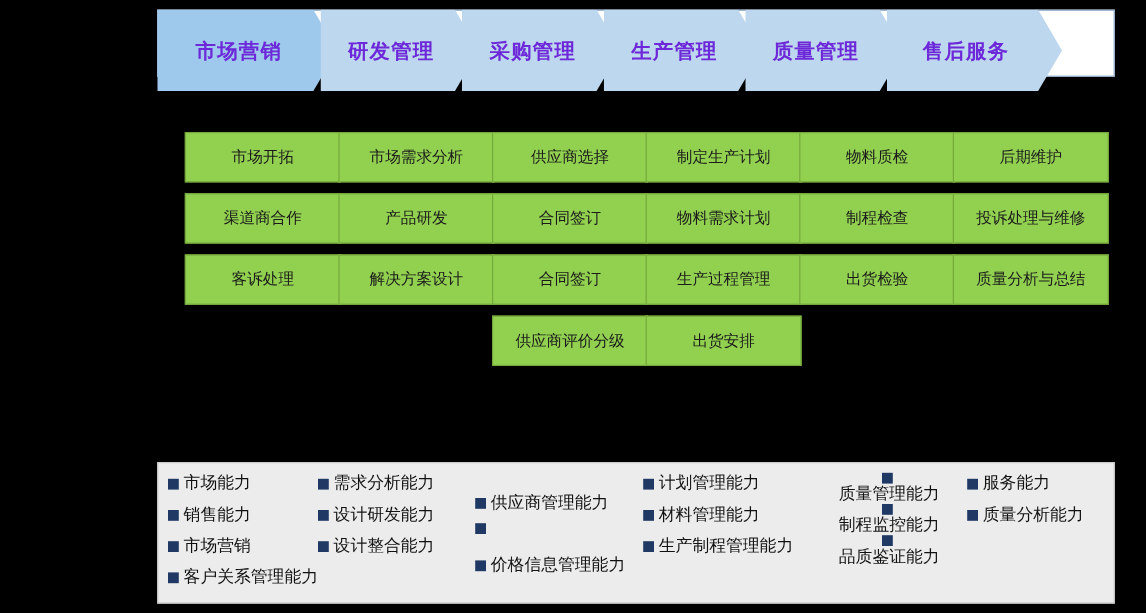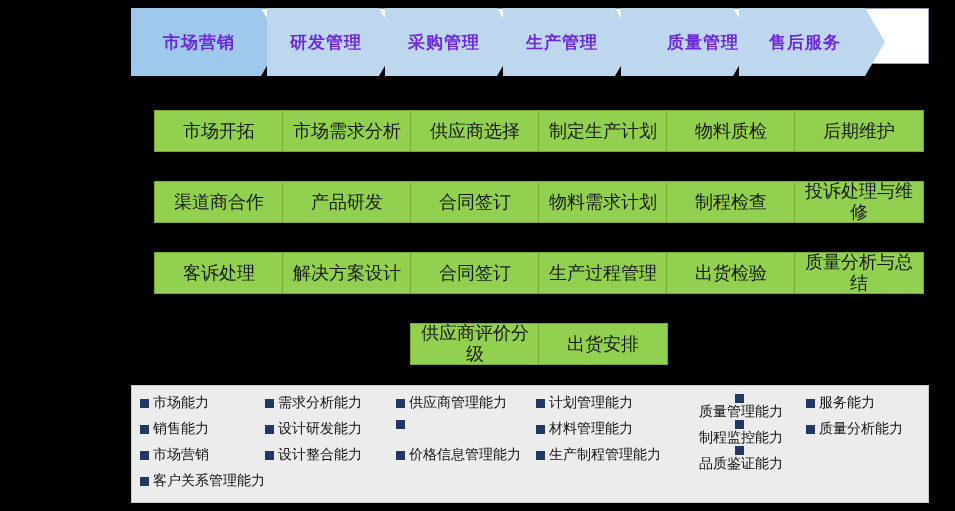--- a/index.html
+++ b/index.html
@@ -54,49 +54,49 @@
     clip-path: polygon(0 0, calc(100% - 20px) 0, 100% 50%, calc(100% - 20px) 100%, 0 100%);
   }
   .chevron .c-label {
     padding-right: 14px;
     white-space: nowrap;
   }
   .chev-0 { width: 150px; }
   .chev-1 { width: 132px; }
   .chev-2 { width: 132px; }
   .chev-3 { width: 132px; }
-  .chev-4 { width: 132px; justify-content: flex-end; }
+  .chev-4 { width: 132px; }
   .chev-5 { width: 146px; margin-right: 0; }
 
   
   #task-grid {
     position: absolute;
     left: 0;
     top: 110px;
     width: 955px;
     height: 260px;
   }
   .task-col {
     position: absolute;
     top: 0;
     width: 130px;
   }
   .task-box {
     width: 100%;
     height: 42px;
-    margin-bottom: 29px;
+    margin-bottom: 9px;
     background: #92d050;
     border: 1px solid #76a83c;
     box-sizing: border-box;
     display: flex;
     align-items: center;
     justify-content: center;
     text-align: center;
     color: #1a1a1a;
-    font-size: 18px;
+    font-size: 13px;
     line-height: 1.15;
     padding: 12px 3px;
   }
   .task-box.two-line { line-height: 1.15; }
 
   
   #legend-panel {
     position: absolute;
     left: 131px;
     top: 385px;
@@ -122,21 +122,21 @@
   .legend-item .bullet {
     width: 9px;
     height: 9px;
     background: #1f3864;
     display: inline-block;
     margin-right: 4px;
     flex: 0 0 auto;
   }
   .lc-0 { width: 125px; }
   .lc-1 { width: 131px; }
-  .lc-2 { width: 140px; }
+  .lc-2 { width: 140px; margin-top: 16px; }
   .lc-3 { width: 140px; }
   .lc-4 { width: 130px; flex-direction: column; }
   .lc-5 { width: auto; }
 </style>
 </head>
 <body>
 
 <div id="chevron-band"></div>
 
 <div id="chevron-row">

